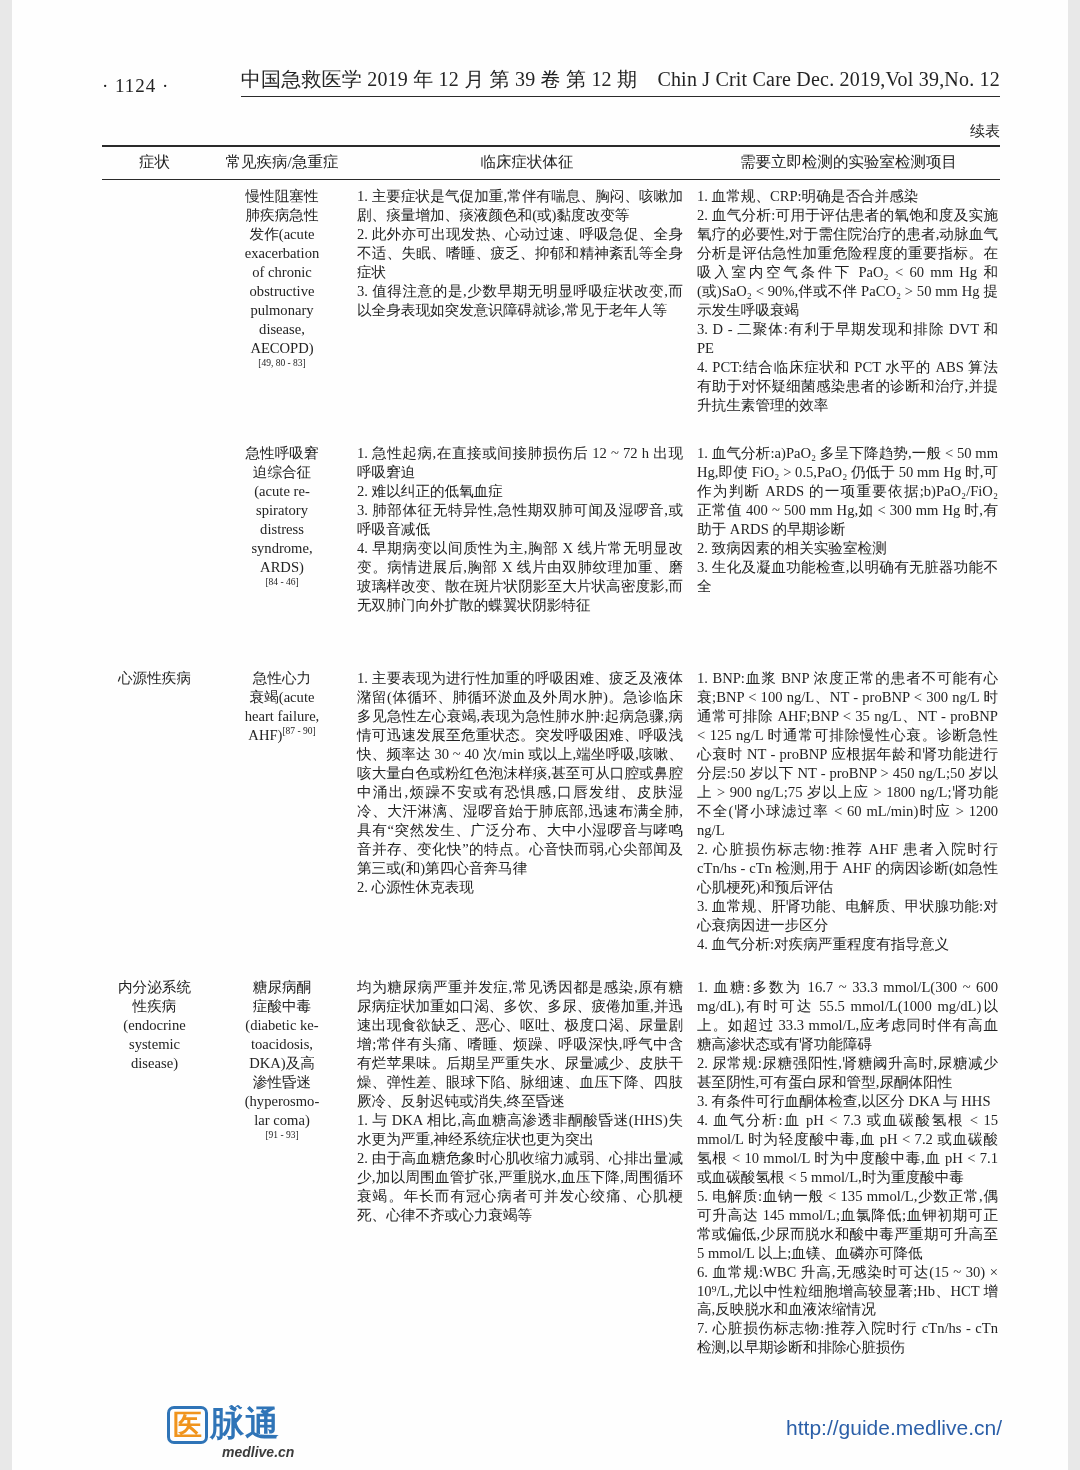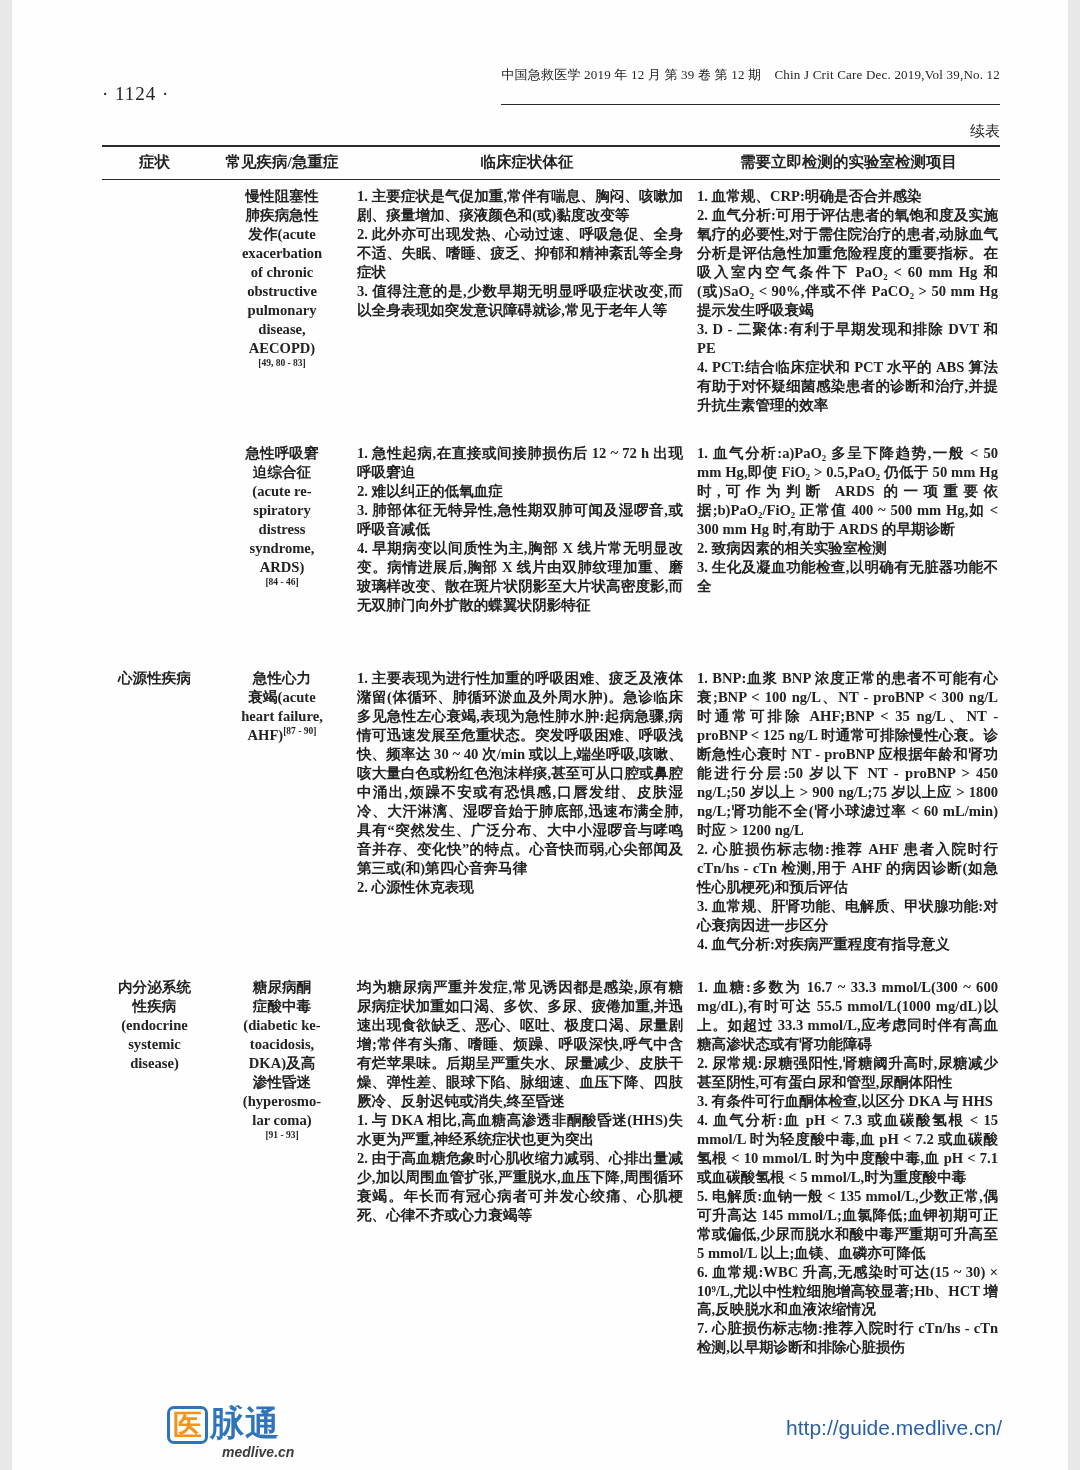--- a/index.html
+++ b/index.html
@@ -8,26 +8,26 @@
     position:relative;color:#232323;
     font-family:"Liberation Serif","DejaVu Serif",serif;
     box-sizing:border-box;
   }
   .header{
     position:absolute;top:66px;left:90px;right:68px;
     display:flex;align-items:flex-end;justify-content:space-between;
   }
   .page-no{font-size:19px;letter-spacing:1px;}
   .journal-line{
-    font-size:13px;border-bottom:1.5px solid #2a2a2a;padding-bottom:20px;
+    font-size:20px;border-bottom:1.5px solid #2a2a2a;padding-bottom:3px;
     white-space:nowrap;letter-spacing:.2px;
   }
   .table-wrap{position:absolute;left:90px;right:68px;top:122px;}
   .cont-label{text-align:right;font-size:15px;margin-bottom:4px;}
-  .tbl{border-top:2.2px solid #2a2a2a;font-weight:bold;}
+  .tbl{border-top:2.2px solid #2a2a2a;}
   .hdr-row{
     display:grid;grid-template-columns:105px 150px 340px 1fr;
     border-bottom:1.3px solid #2a2a2a;padding:5px 0 6px 0;
     font-size:15.5px;
   }
   .hdr-cell{text-align:center;}
   .body-row{
     display:grid;grid-template-columns:105px 150px 340px 1fr;
     padding-top:7px;
   }

